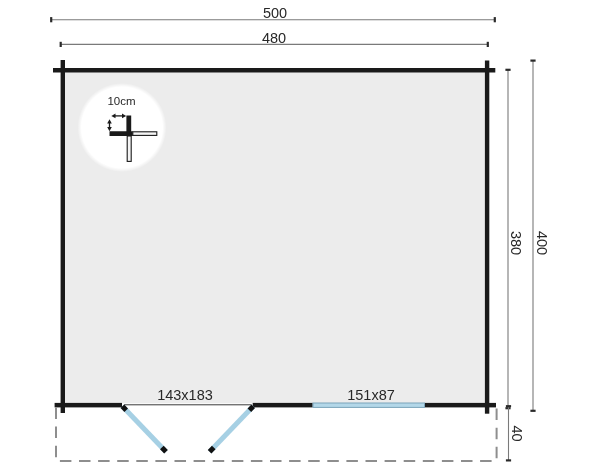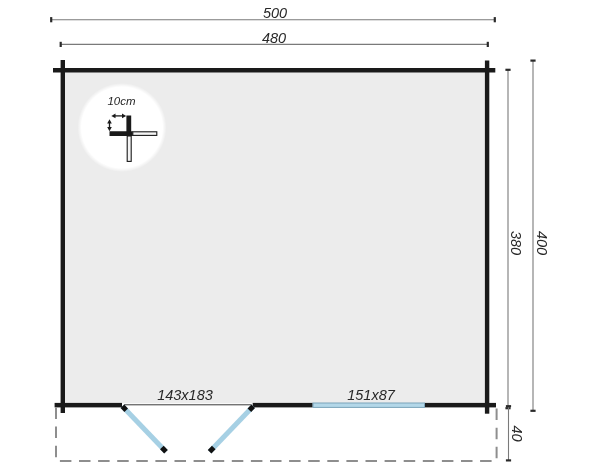--- a/index.html
+++ b/index.html
@@ -1,16 +1,16 @@
 <!DOCTYPE html>
 <html><head>
 <meta charset="utf-8">
 <style>
   html,body{margin:0;padding:0;background:#ffffff;}
-  .page{width:600px;height:466px;position:relative;overflow:hidden;background:#ffffff;font-style:italic;}
+  .page{width:600px;height:466px;position:relative;overflow:hidden;background:#ffffff;}
   svg{display:block;}
   text{font-family:"Liberation Sans",sans-serif;fill:#282828;}
 </style>
 </head>
 <body>
 <div class="page">
 <svg width="600" height="466" viewBox="0 0 600 466" xmlns="http://www.w3.org/2000/svg">
   <defs>
     <radialGradient id="softwhite">
       <stop offset="0%" stop-color="#ffffff"></stop>

